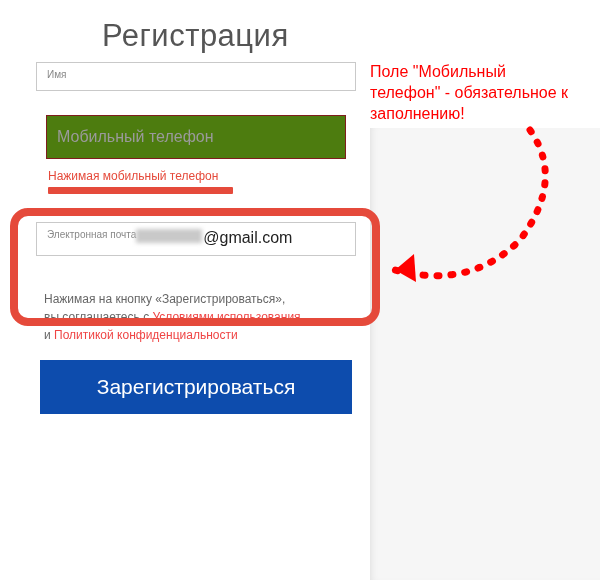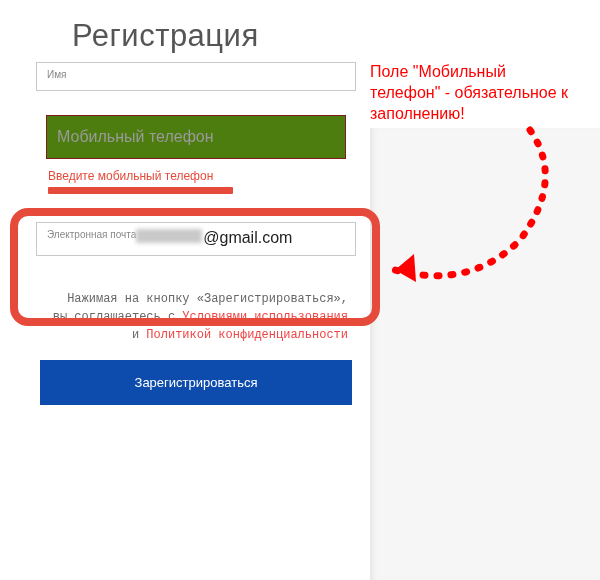--- a/index.html
+++ b/index.html
@@ -8,21 +8,21 @@
     background: #ffffff;
     width: 600px;
     height: 580px;
     position: relative;
     overflow: hidden;
   }
   .page-title {
     font-size: 31px;
     font-weight: 300;
     color: #555;
-    padding: 18px 0 8px 72px;
+    padding: 18px 0 8px 102px;
     letter-spacing: 0.5px;
   }
   .form-area {
     width: 320px;
     margin-left: 36px;
     position: relative;
   }
   .field {
     border: 1px solid #c9c9c9;
     background: #fff;
@@ -90,41 +90,40 @@
   }
   .blur-chunk {
     display: inline-block;
     width: 66px;
     height: 14px;
     background: #c9c9c9;
     filter: blur(2px);
     margin-right: 1px;
   }
   .consent {
-    text-align: right;
+    text-align: left;
     font-size: 12px;
     color: #666;
     line-height: 1.5;
     margin: 34px 0 16px 0;
     padding: 0 8px;
-    font-family: Liberation Mono, monospace;
   }
   .consent a {
     color: #ef4444;
     text-decoration: none;
   }
   .submit-btn {
     display: block;
     width: 312px;
     margin: 0 auto;
     background: #0d4cad;
     color: #fff;
     border: none;
     padding: 15px 0;
-    font-size: 13px;
+    font-size: 21px;
     cursor: pointer;
   }
   .annotation {
     position: absolute;
     top: 62px;
     left: 370px;
     width: 210px;
     color: #f00;
     font-size: 16px;
     line-height: 1.3;
@@ -159,21 +158,21 @@
 
 
   <div class="field">
     <span class="field-label">Имя</span>
   </div>
 
   <div class="phone-wrap">
     <div class="phone-field">
       <input class="field-value" placeholder="Мобильный телефон" style="">
     </div>
-    <div class="error-text">Введите мобильный телефон</div>
+    <div class="error-text">Нажимая мобильный телефон</div>
     <div class="error-underline"></div>
   </div>
 
   <div class="email-field">
     <span class="field-label">Электронная почта</span>
     <div class="email-row">
       <span class="blur-chunk"></span>
       <span class="field-value" style="width:auto;">@gmail.com</span>
     </div>
   </div>

